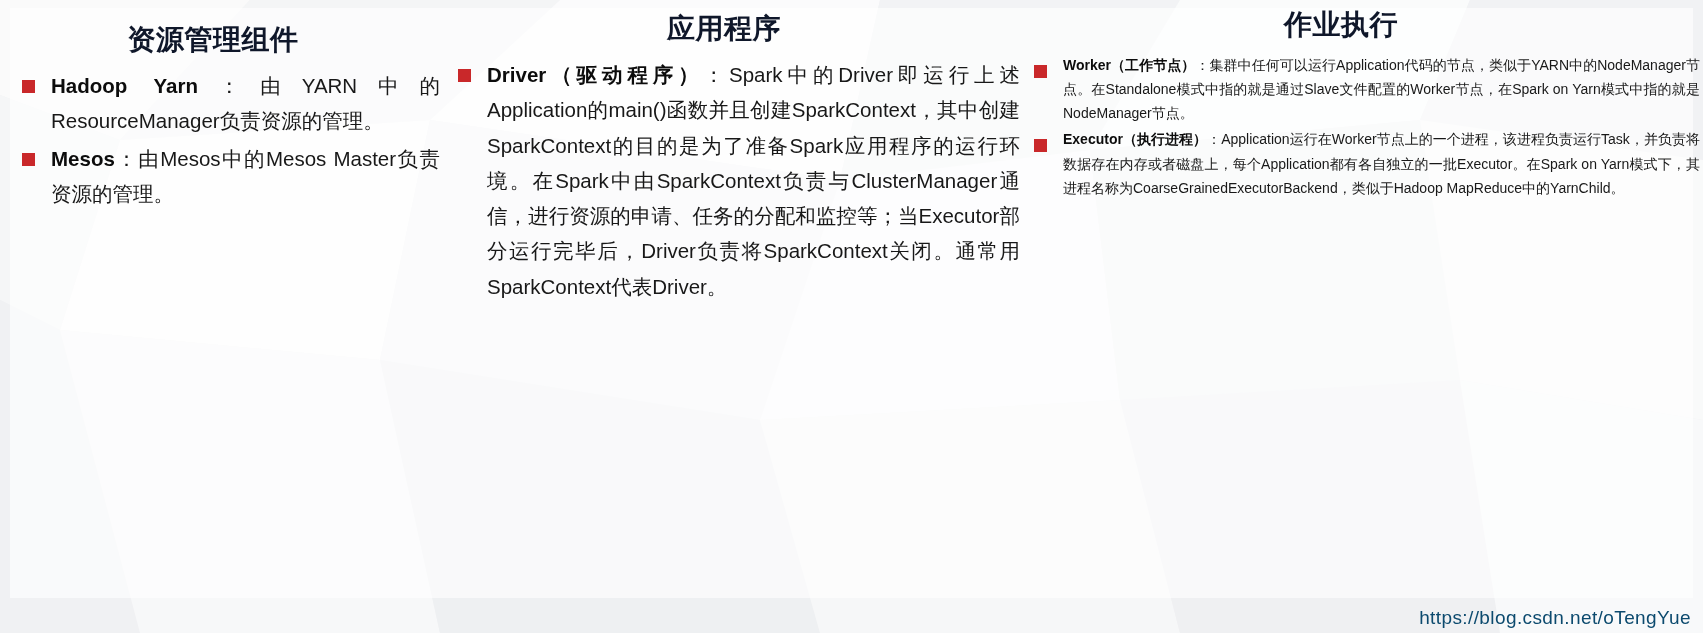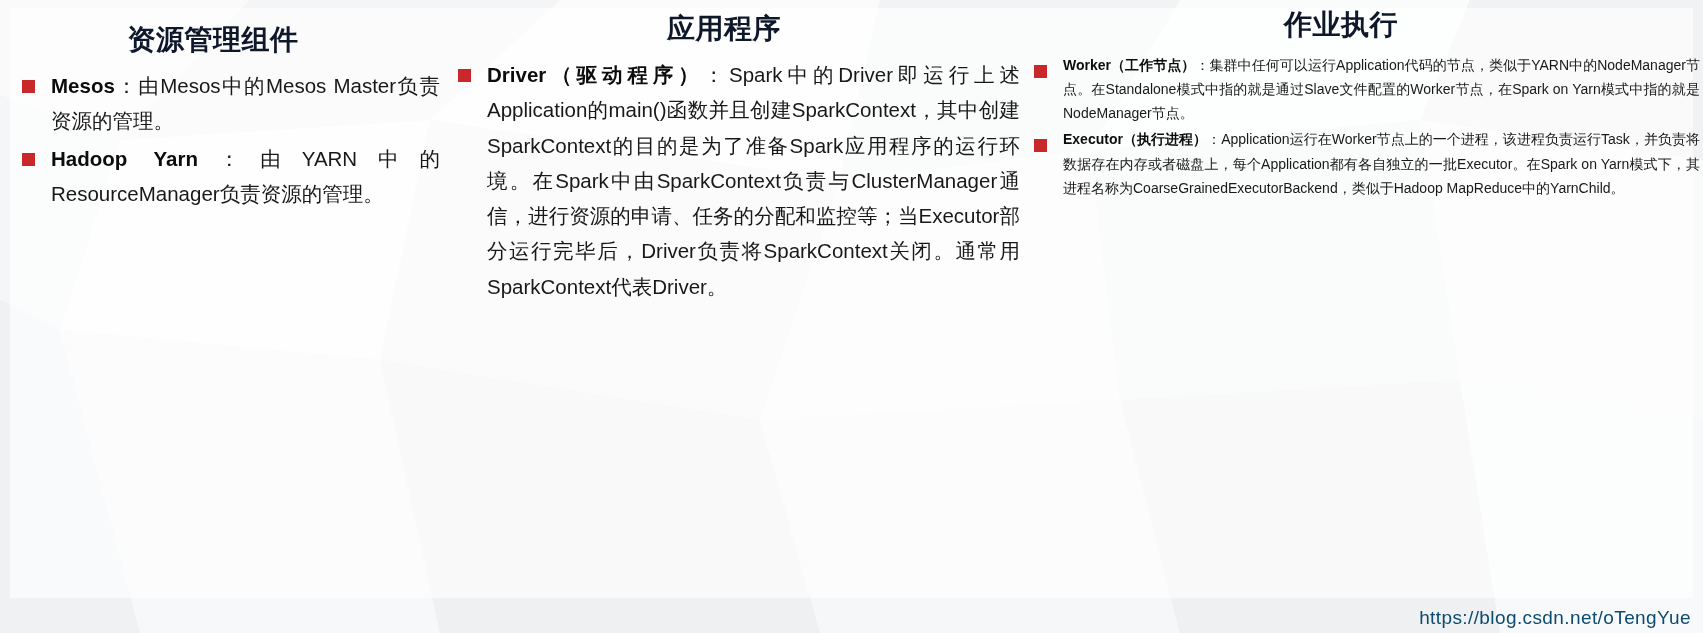--- a/index.html
+++ b/index.html
@@ -150,24 +150,24 @@
   </svg>
 
   <div id="panel"></div>
 
   <div id="content">
 
     <div class="column col-1">
       <div class="col-title">资源管理组件</div>
       <ul class="bullets">
         <li class="bullet">
-          <span class="marker"></span><span class="term">Mesos</span><span class="body">：由Mesos中的Mesos Master负责资源的管理。</span>
+          <span class="marker"></span><span class="term">Hadoop Yarn</span><span class="body">：由YARN中的ResourceManager负责资源的管理。</span>
         </li>
         <li class="bullet">
-          <span class="marker"></span><span class="term">Hadoop Yarn</span><span class="body">：由YARN中的ResourceManager负责资源的管理。</span>
+          <span class="marker"></span><span class="term">Mesos</span><span class="body">：由Mesos中的Mesos Master负责资源的管理。</span>
         </li>
       </ul>
     </div>
 
     <div class="column col-2">
       <div class="col-title">应用程序</div>
       <ul class="bullets">
         <li class="bullet">
           <span class="marker"></span><span class="term">Driver（驱动程序）</span><span class="body">：Spark中的Driver即运行上述Application的main()函数并且创建SparkContext，其中创建SparkContext的目的是为了准备Spark应用程序的运行环境。在Spark中由SparkContext负责与ClusterManager通信，进行资源的申请、任务的分配和监控等；当Executor部分运行完毕后，Driver负责将SparkContext关闭。通常用SparkContext代表Driver。</span>
         </li>

